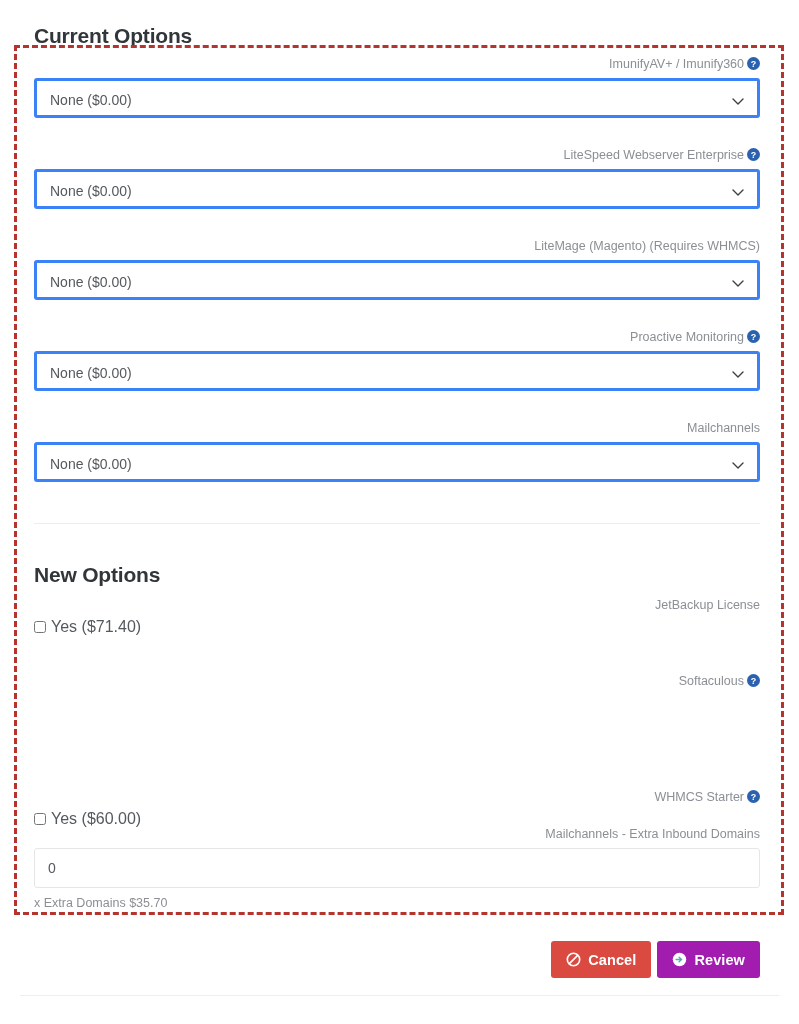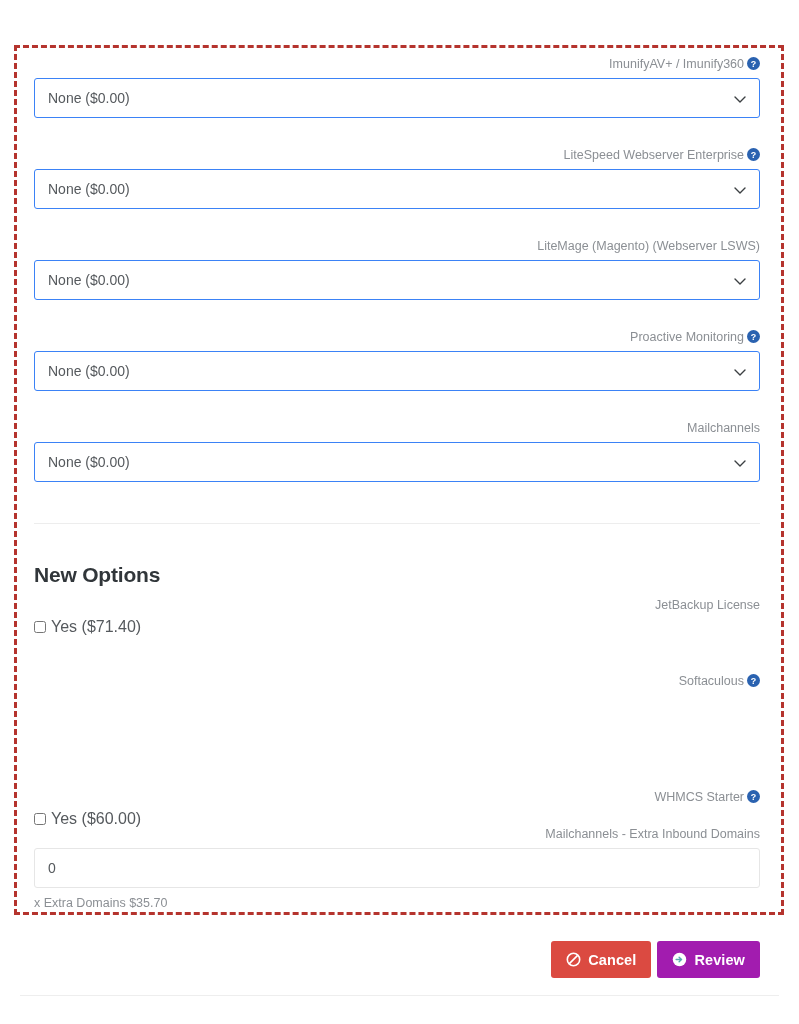--- a/index.html
+++ b/index.html
@@ -63,21 +63,21 @@
     width: 13px;
     height: 13px;
   }
 
   
   .select-wrap {
     position: relative;
     width: 726px;
     height: 40px;
     background: #ffffff;
-    border: 1px solid #3b82f6;
+    border: 3px solid #3b82f6;
     border-radius: 3px;
   }
   .select-value {
     position: absolute;
     left: 13px;
     top: 0;
     line-height: 38px;
     font-size: 14px;
     color: #55595d;
   }
@@ -163,20 +163,21 @@
   }
   .btn-cancel { background: #db4a41; }
   .btn-review { background: #a21caf; }
   .btn svg { display: block; }
 </style>
 </head>
 <body>
 
 <div class="page">
 
+  <h2 class="section-title" id="title-current">Current Options</h2>
 
   <div class="dashed-box"></div>
 
   <div class="field" style="top:56px;">
     <span class="field-label">
       <span>ImunifyAV+ / Imunify360</span><span class="help-icon"><svg width="13" height="13" viewBox="0 0 16 16">
             <circle cx="8" cy="8" r="8" fill="#2a62b0"></circle>
             <text x="8" y="12" font-size="11" font-weight="bold" fill="#ffffff" text-anchor="middle" font-family="Liberation Sans, sans-serif">?</text>
           </svg></span>
     </span>
@@ -198,21 +199,21 @@
     <div class="select-wrap">
       <span class="select-value">None ($0.00)</span>
       <span class="chev"><svg width="14" height="14" viewBox="0 0 14 14">
             <path d="M2 5 L7 10 L12 5" stroke="#3c4043" stroke-width="1.4" fill="none" stroke-linecap="round" stroke-linejoin="round"></path>
           </svg></span>
     </div>
   </div>
 
   <div class="field" style="top:238px;">
     <span class="field-label">
-      <span>LiteMage (Magento) (Webserver LSWS)</span>
+      <span>LiteMage (Magento) (Requires WHMCS)</span>
     </span>
     <div class="select-wrap">
       <span class="select-value">None ($0.00)</span>
       <span class="chev"><svg width="14" height="14" viewBox="0 0 14 14">
             <path d="M2 5 L7 10 L12 5" stroke="#3c4043" stroke-width="1.4" fill="none" stroke-linecap="round" stroke-linejoin="round"></path>
           </svg></span>
     </div>
   </div>
 
   <div class="field" style="top:329px;">

